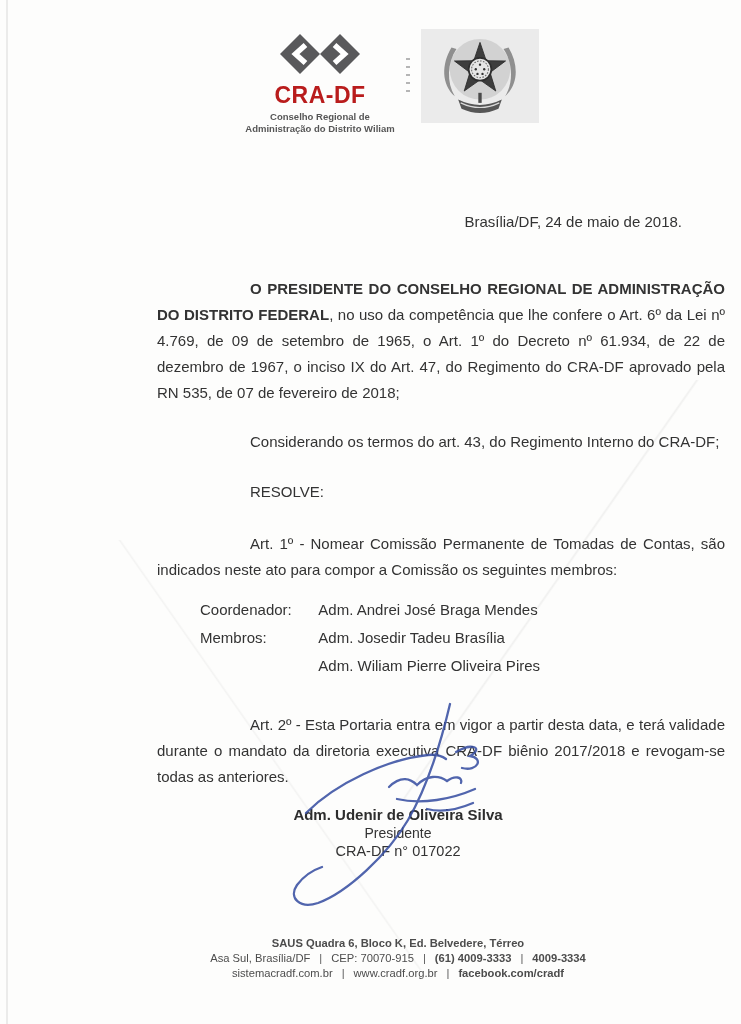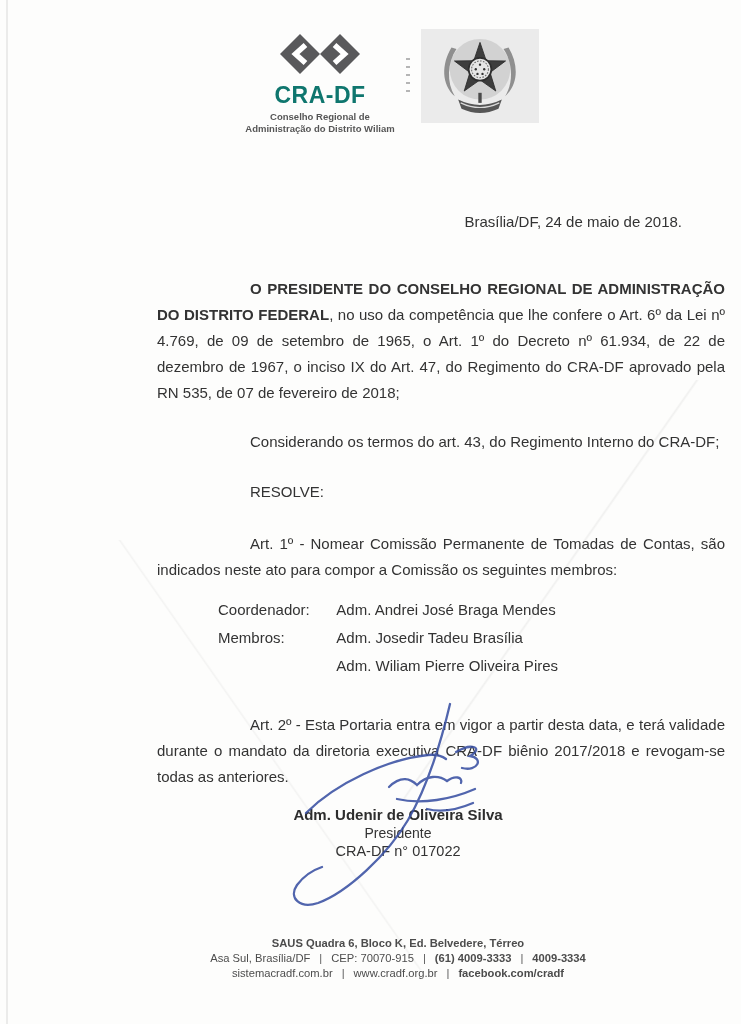--- a/index.html
+++ b/index.html
@@ -14,38 +14,38 @@
   }
   
   .scan-edge{position:absolute;left:6px;top:0;bottom:0;width:2px;background:rgba(0,0,0,.07);}
   .crease1{position:absolute;left:360px;top:380px;width:380px;height:420px;
     background:linear-gradient(125deg,transparent 49.7%,rgba(0,0,0,.05) 50%,transparent 50.35%);}
   .crease2{position:absolute;left:60px;top:540px;width:420px;height:430px;
     background:linear-gradient(55deg,transparent 49.75%,rgba(0,0,0,.04) 50%,transparent 50.3%);}
 
   
   .logo{position:absolute;left:242px;top:32px;width:156px;text-align:center;}
-  .logo-acronym{font-size:23px;font-weight:bold;color:#0f766e;letter-spacing:.5px;margin-top:2px;}
+  .logo-acronym{font-size:23px;font-weight:bold;color:#b91c1c;letter-spacing:.5px;margin-top:2px;}
   .logo-sub{font-size:9.5px;font-weight:600;color:#565656;line-height:11.5px;margin-top:2px;}
   .stamp-marks{position:absolute;left:406px;top:58px;display:flex;flex-direction:column;gap:6px;}
   .stamp-marks i{display:block;width:4px;height:2px;background:#b5b5b5;}
   .coat-strip{position:absolute;left:421px;top:29px;width:118px;height:94px;background:#ebebeb;
     display:flex;align-items:center;justify-content:center;}
 
   
   .doc-title{position:absolute;left:114px;top:170px;font-size:15px;font-weight:bold;color:#272727;letter-spacing:.3px;}
   .dateline{position:absolute;left:114px;top:213px;width:568px;text-align:right;font-size:15px;}
   .para{position:absolute;left:114px;width:568px;font-size:15px;line-height:26px;margin-left:43px;}
   .just{text-align:justify;}
   .indent{text-indent:93px;}
   .opening{top:261px;}
   .considering{top:414px;}
   .resolve{top:464px;}
   .art1{top:516px;}
-  .members{position:absolute;left:218px;top:596px;font-size:15px;line-height:28px;}
+  .members{position:absolute;left:200px;top:596px;font-size:15px;line-height:28px;}
   .member-row{white-space:nowrap;}
   .member-role{display:inline-block;width:115px;}
   .art2{top:697px;}
 
   .sig-block{position:absolute;left:114px;top:806px;width:568px;text-align:center;line-height:18px;}
   .sig-name{font-size:15px;font-weight:bold;color:#2d2d2d;}
   .sig-role{font-size:14px;}
   .sig-reg{font-size:14.5px;}
   .sig-ink{position:absolute;left:276px;top:696px;pointer-events:none;}
 

